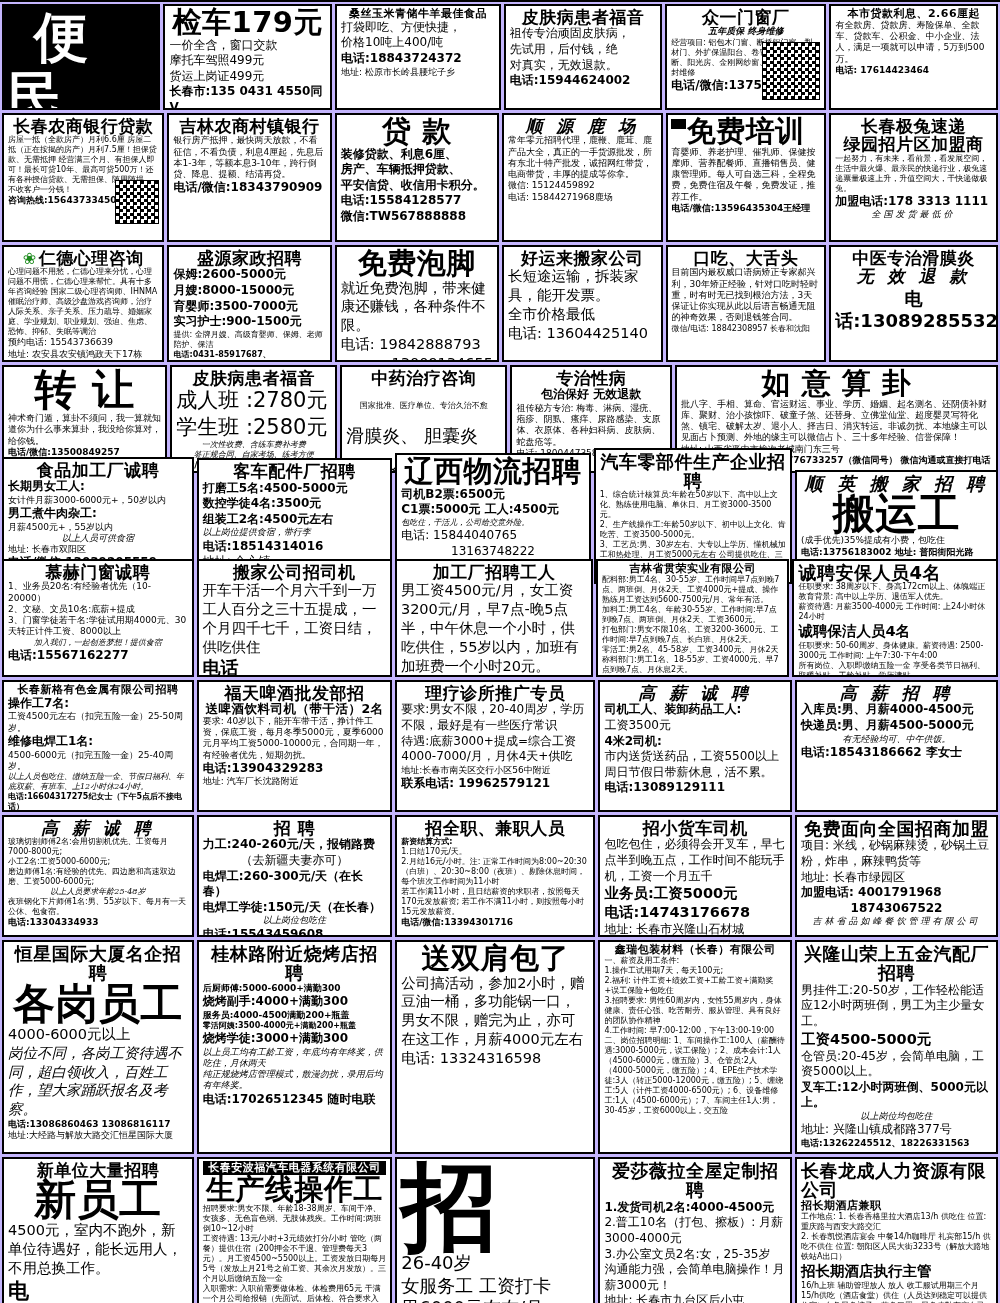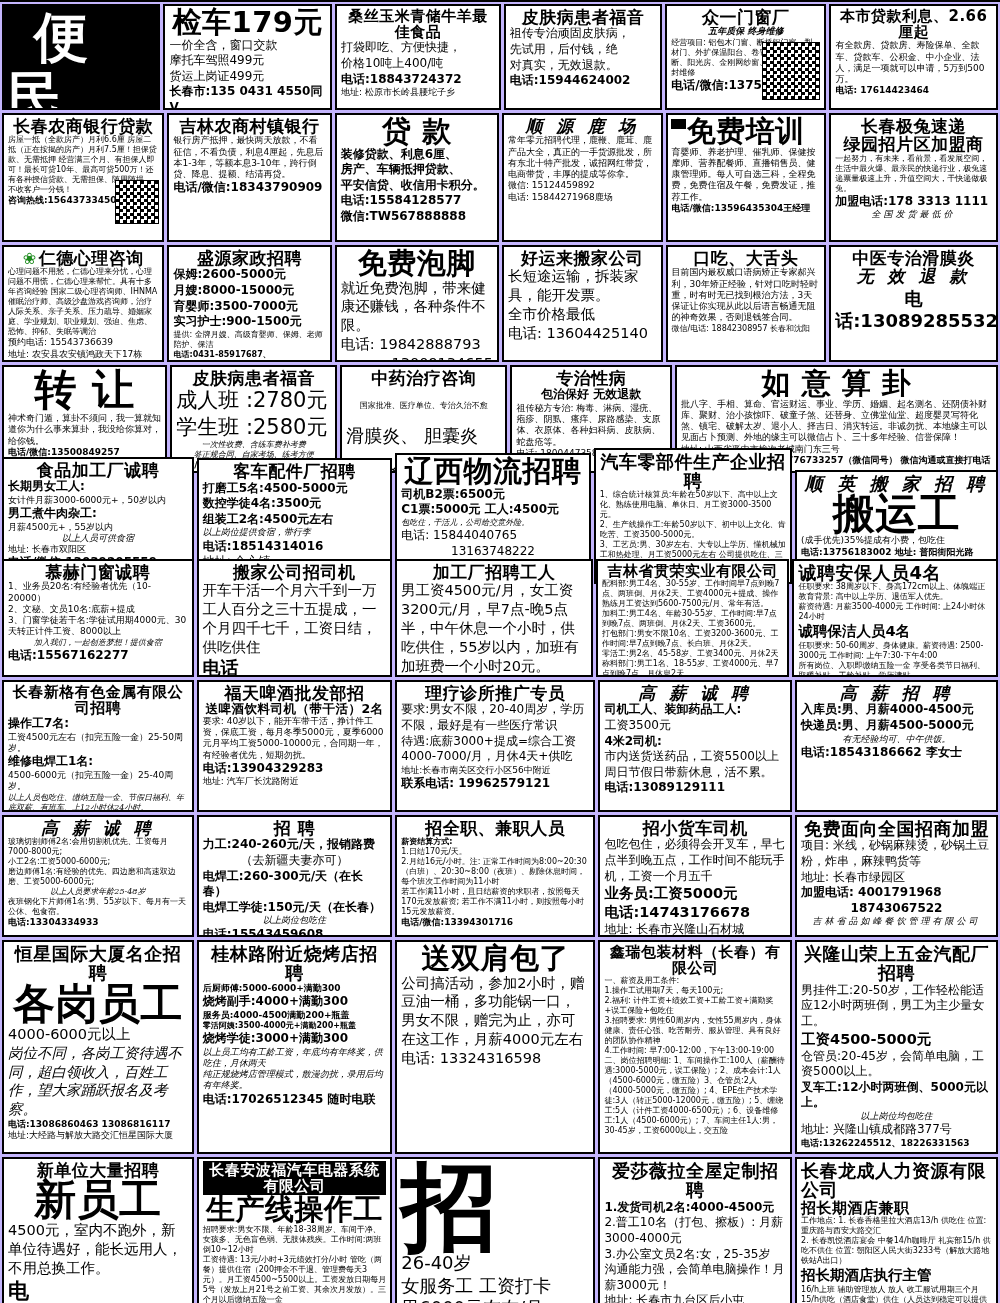--- a/index.html
+++ b/index.html
@@ -8,21 +8,21 @@
         box-sizing:border-box;padding:2px;overflow:hidden;}
   .row{display:flex;gap:3px;margin-bottom:3px;}
   .ad{border:2px solid #000;background:#fff;padding:2px 4px;overflow:hidden;
       position:relative;display:flex;flex-direction:column;box-sizing:border-box;}
   .ttl{font-weight:900;text-align:center;font-size:20px;line-height:1.08;
        font-family:"DejaVu Sans",sans-serif;letter-spacing:0.5px;}
   .t-mega{font-size:42px;line-height:1.0;}
   .t-big{font-size:29px;line-height:1.02;}
   .t-md{font-size:17px;}
   .t-sm{font-size:18px;}
-  .t-xs{font-size:15px;}
+  .t-xs{font-size:11px;}
   .t-giant{font-size:96px;line-height:0.95;font-family:"DejaVu Serif",serif;font-weight:900;}
   .t-cal{font-family:"DejaVu Serif",serif;font-style:italic;font-weight:700;letter-spacing:4px;}
   .t-left{text-align:left;}
   .t-inv{background:#000;color:#fff;padding:1px 2px;}
   .t-sub{font-size:12.5px;font-weight:900;text-align:center;}
   .ln{font-size:10.5px;line-height:1.28;}
   .b{font-weight:bold;}
   .c{text-align:center;}
   .r{text-align:right;}
   .xs{font-size:8px;line-height:1.25;}

